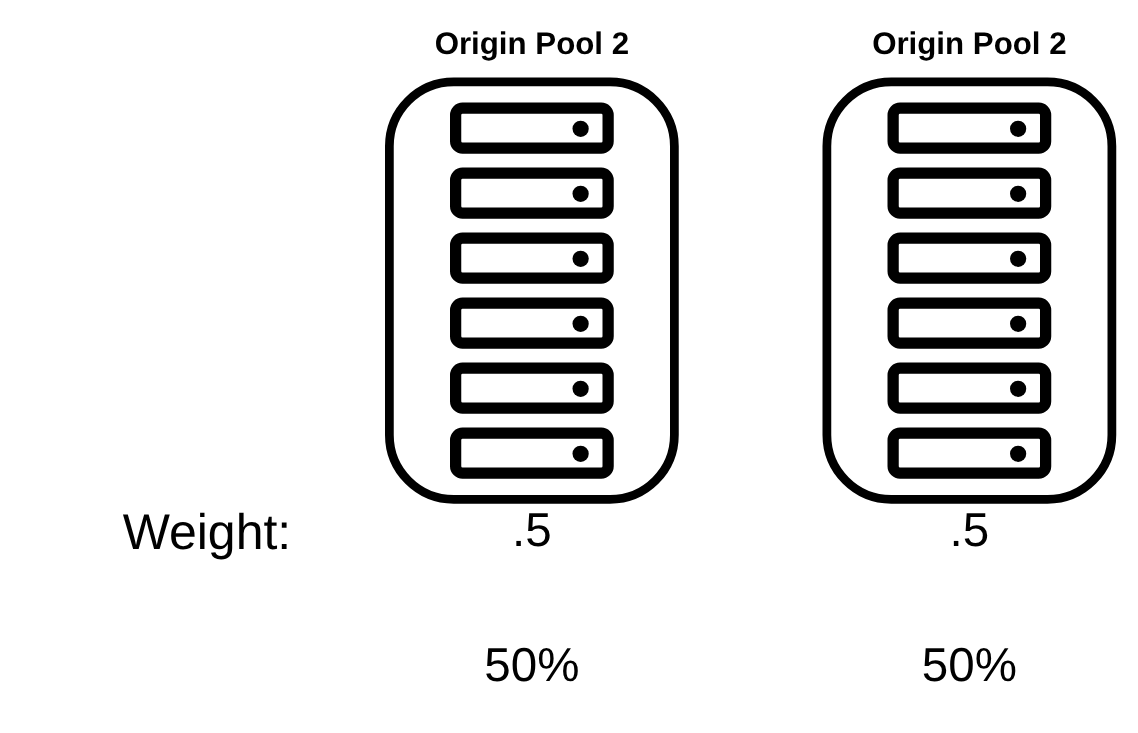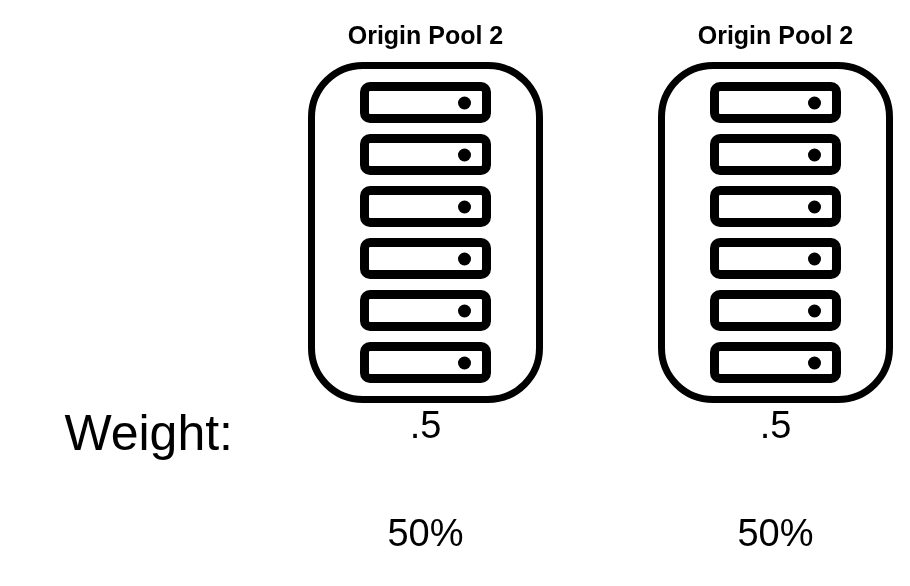--- a/index.html
+++ b/index.html
@@ -48,21 +48,21 @@
     position:absolute;
     right:11px; top:50%;
     width:13px; height:13px;
     transform:translateY(-50%);
     border-radius:50%;
     background:var(--ink);
   }
   .row-label {
     position:absolute; left:0; width:233px;
     text-align:right;
-    font-size:50px;
+    font-size:40px;
     white-space:nowrap;
   }
   .row-value {
     position:absolute; width:235px;
     text-align:center;
     font-size:38px;
     white-space:nowrap;
   }
   .row-weight { top:404px; }
   .row-prob   { top:512px; }

